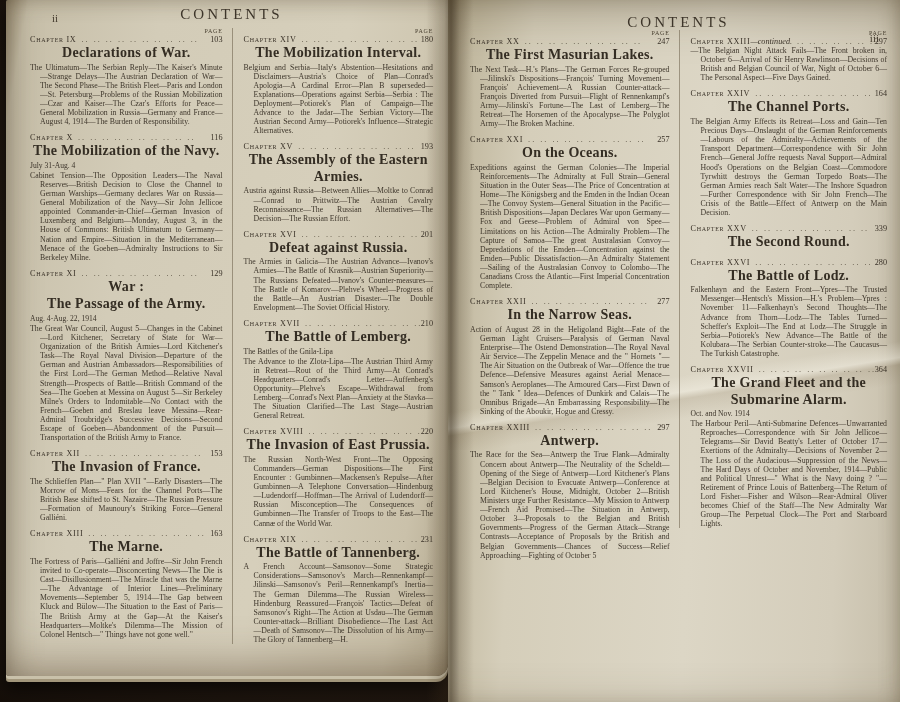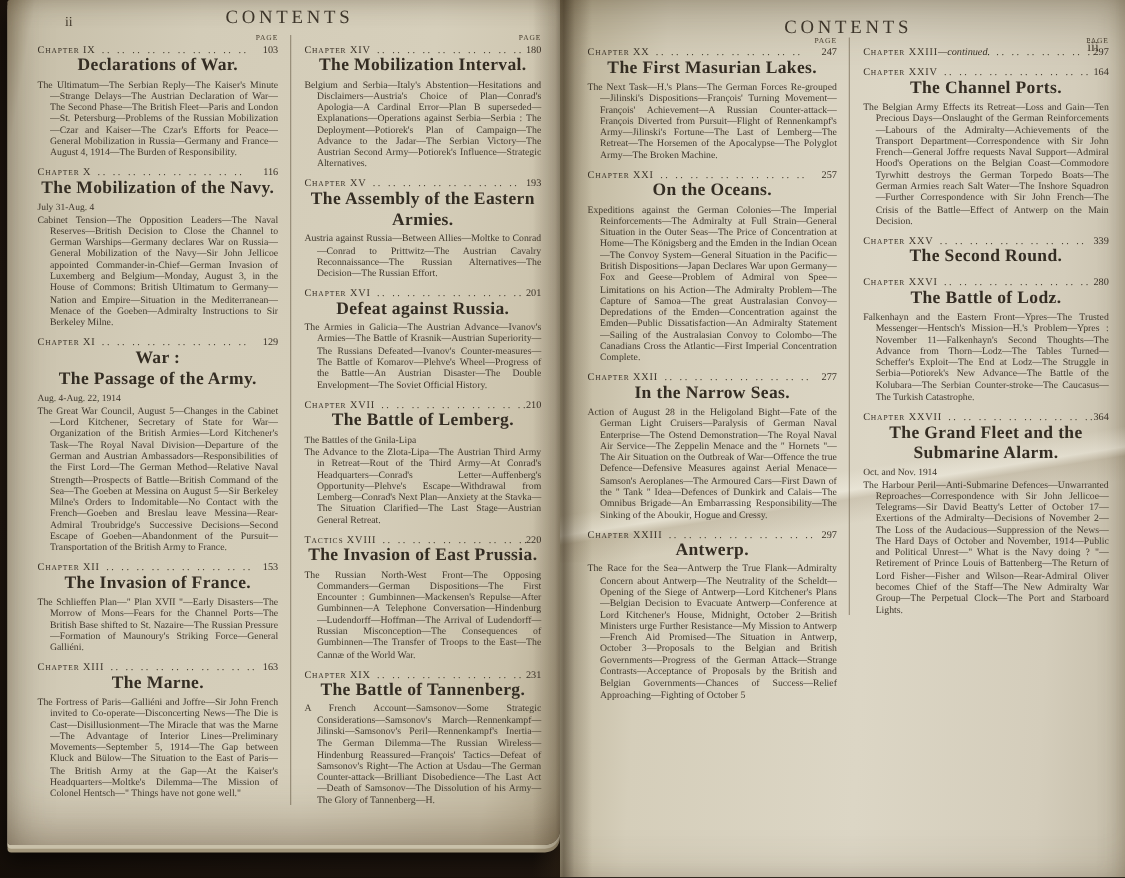--- a/index.html
+++ b/index.html
@@ -139,21 +139,21 @@
                 <span class="ch-label">Chapter XVII</span>
                 <span class="ch-dots">.. .. .. .. .. .. .. .. .. ..</span>
                 <span class="ch-page">210</span>
               </div>
               <div class="ch-title">The Battle of Lemberg.</div>
               <div class="ch-date">The Battles of the Gnila-Lipa</div>
               <div class="ch-body">The Advance to the Zlota-Lipa—The Austrian Third Army in Retreat—Rout of the Third Army—At Conrad's Headquarters—Conrad's Letter—Auffenberg's Opportunity—Plehve's Escape—Withdrawal from Lemberg—Conrad's Next Plan—Anxiety at the Stavka—The Situation Clarified—The Last Stage—Austrian General Retreat.</div>
             </div>
             <div class="entry">
               <div class="ch-row">
-                <span class="ch-label">Tactics XVIII</span>
+                <span class="ch-label">Chapter XVIII</span>
                 <span class="ch-dots">.. .. .. .. .. .. .. .. .. ..</span>
                 <span class="ch-page">220</span>
               </div>
               <div class="ch-title">The Invasion of East Prussia.</div>
               <div class="ch-body">The Russian North-West Front—The Opposing Commanders—German Dispositions—The First Encounter : Gumbinnen—Mackensen's Repulse—After Gumbinnen—A Telephone Conversation—Hindenburg—Ludendorff—Hoffman—The Arrival of Ludendorff—Russian Misconception—The Consequences of Gumbinnen—The Transfer of Troops to the East—The Cannæ of the World War.</div>
             </div>
             <div class="entry">
               <div class="ch-row">
                 <span class="ch-label">Chapter XIX</span>
                 <span class="ch-dots">.. .. .. .. .. .. .. .. .. ..</span>
@@ -216,20 +216,21 @@
           </div>
         <div class="col">
             <div class="page-label">PAGE</div>
             <div class="entry">
               <div class="ch-row">
                 <span class="ch-label">Chapter XXIII</span>
                 <span class="ch-cont">—continued.</span>
                 <span class="ch-dots">.. .. .. .. .. .. .. .. .. ..</span>
                 <span class="ch-page">297</span>
               </div>
+              <div class="ch-body">—The Belgian Night Attack Fails—The Front broken in, October 6—Arrival of Sir Henry Rawlinson—Decisions of British and Belgian Council of War, Night of October 6—The Personal Aspect—Five Days Gained.</div>
             </div>
             <div class="entry">
               <div class="ch-row">
                 <span class="ch-label">Chapter XXIV</span>
                 <span class="ch-dots">.. .. .. .. .. .. .. .. .. ..</span>
                 <span class="ch-page">164</span>
               </div>
               <div class="ch-title">The Channel Ports.</div>
               <div class="ch-body">The Belgian Army Effects its Retreat—Loss and Gain—Ten Precious Days—Onslaught of the German Reinforcements—Labours of the Admiralty—Achievements of the Transport Department—Correspondence with Sir John French—General Joffre requests Naval Support—Admiral Hood's Operations on the Belgian Coast—Commodore Tyrwhitt destroys the German Torpedo Boats—The German Armies reach Salt Water—The Inshore Squadron—Further Correspondence with Sir John French—The Crisis of the Battle—Effect of Antwerp on the Main Decision.</div>
             </div>

